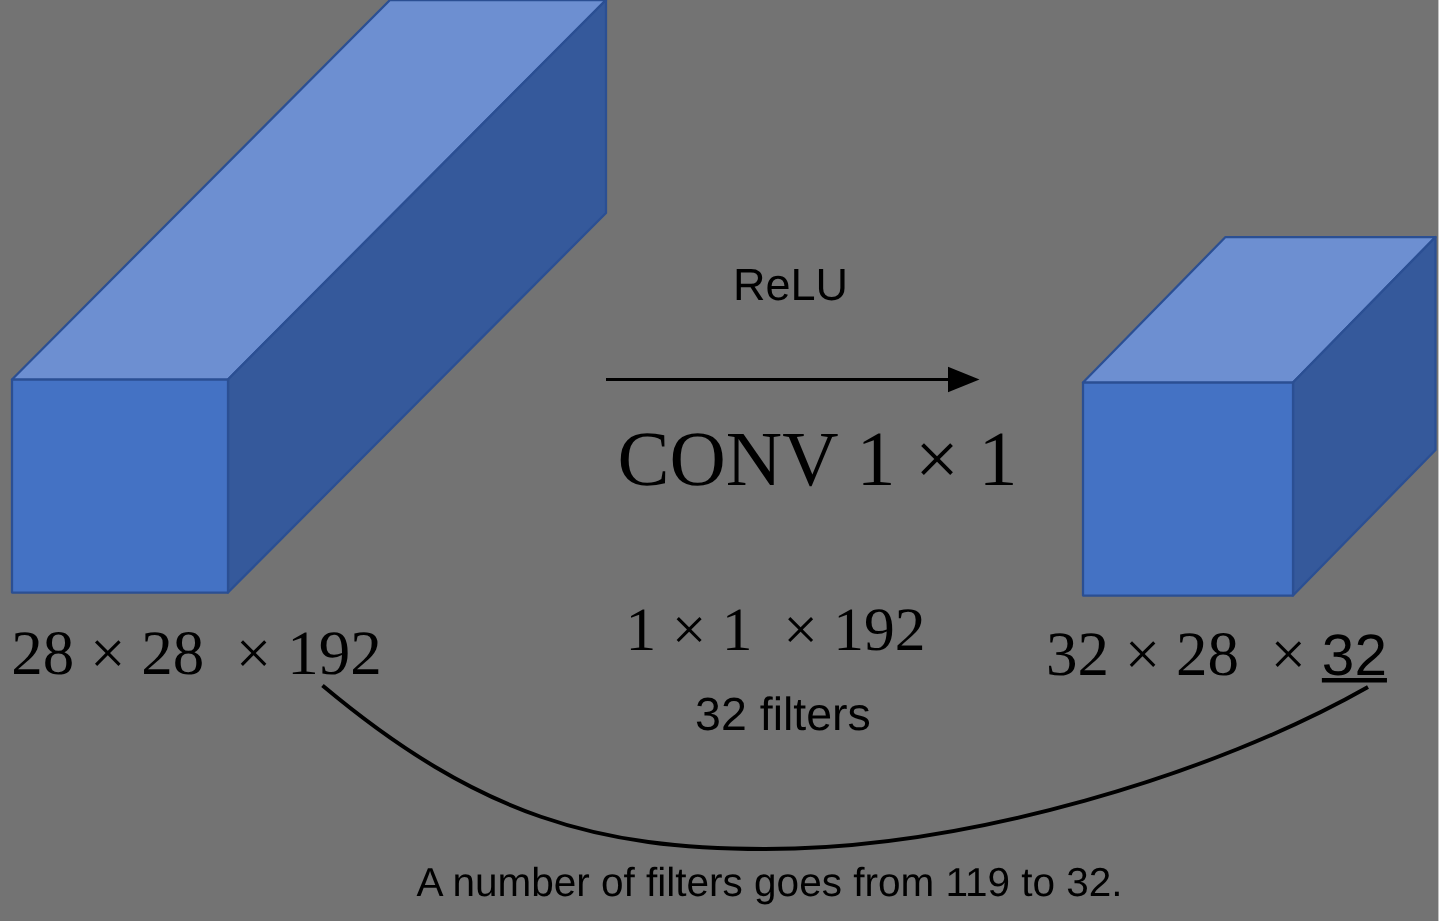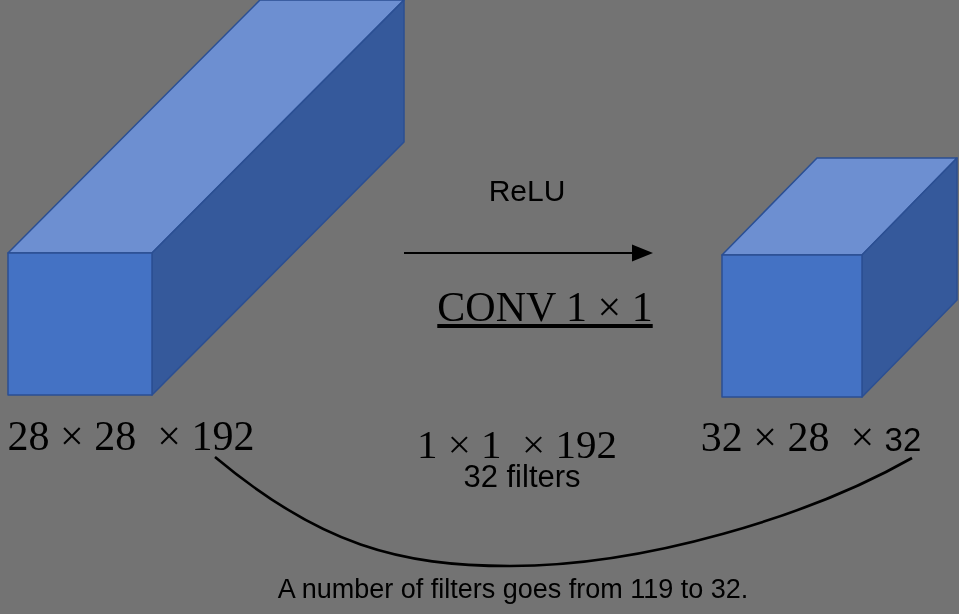--- a/index.html
+++ b/index.html
@@ -27,26 +27,26 @@
     line-height: 1;
     color: #000000;
   }
   .math {
     font-family: "Liberation Serif", serif;
   }
   .sans {
     font-family: "Liberation Sans", sans-serif;
   }
   .relu        { left: 527px; top: 191px; font-size: 30px; }
-  .conv        { left: 545px; top: 307px; font-size: 42px; text-decoration: underline; }
-  .kernel-dims { left: 517px; top: 420px; font-size: 41px; margin-top: 24px; }
+  .conv        { left: 545px; top: 307px; font-size: 52px; }
+  .kernel-dims { left: 517px; top: 420px; font-size: 41px; }
   .filters     { left: 522px; top: 476px; font-size: 31px; }
   .in-dims     { left: 131px; top: 436px; font-size: 42px; }
   .out-dims    { left: 811px; top: 437px; font-size: 42px; }
-  .out-dims .suffix { font-family: "Liberation Sans", sans-serif; font-size: 33px; }
+  .out-dims .suffix { font-family: "Liberation Sans", sans-serif; font-size: 39px; text-decoration: underline; }
   .caption     { left: 513px; top: 589px; font-size: 27px; }
 
   svg .face {
     stroke: #2b4f93;
     stroke-width: 1.5;
     stroke-linejoin: round;
   }
   svg .stroke-ink {
     stroke: #000000;
     fill: none;

